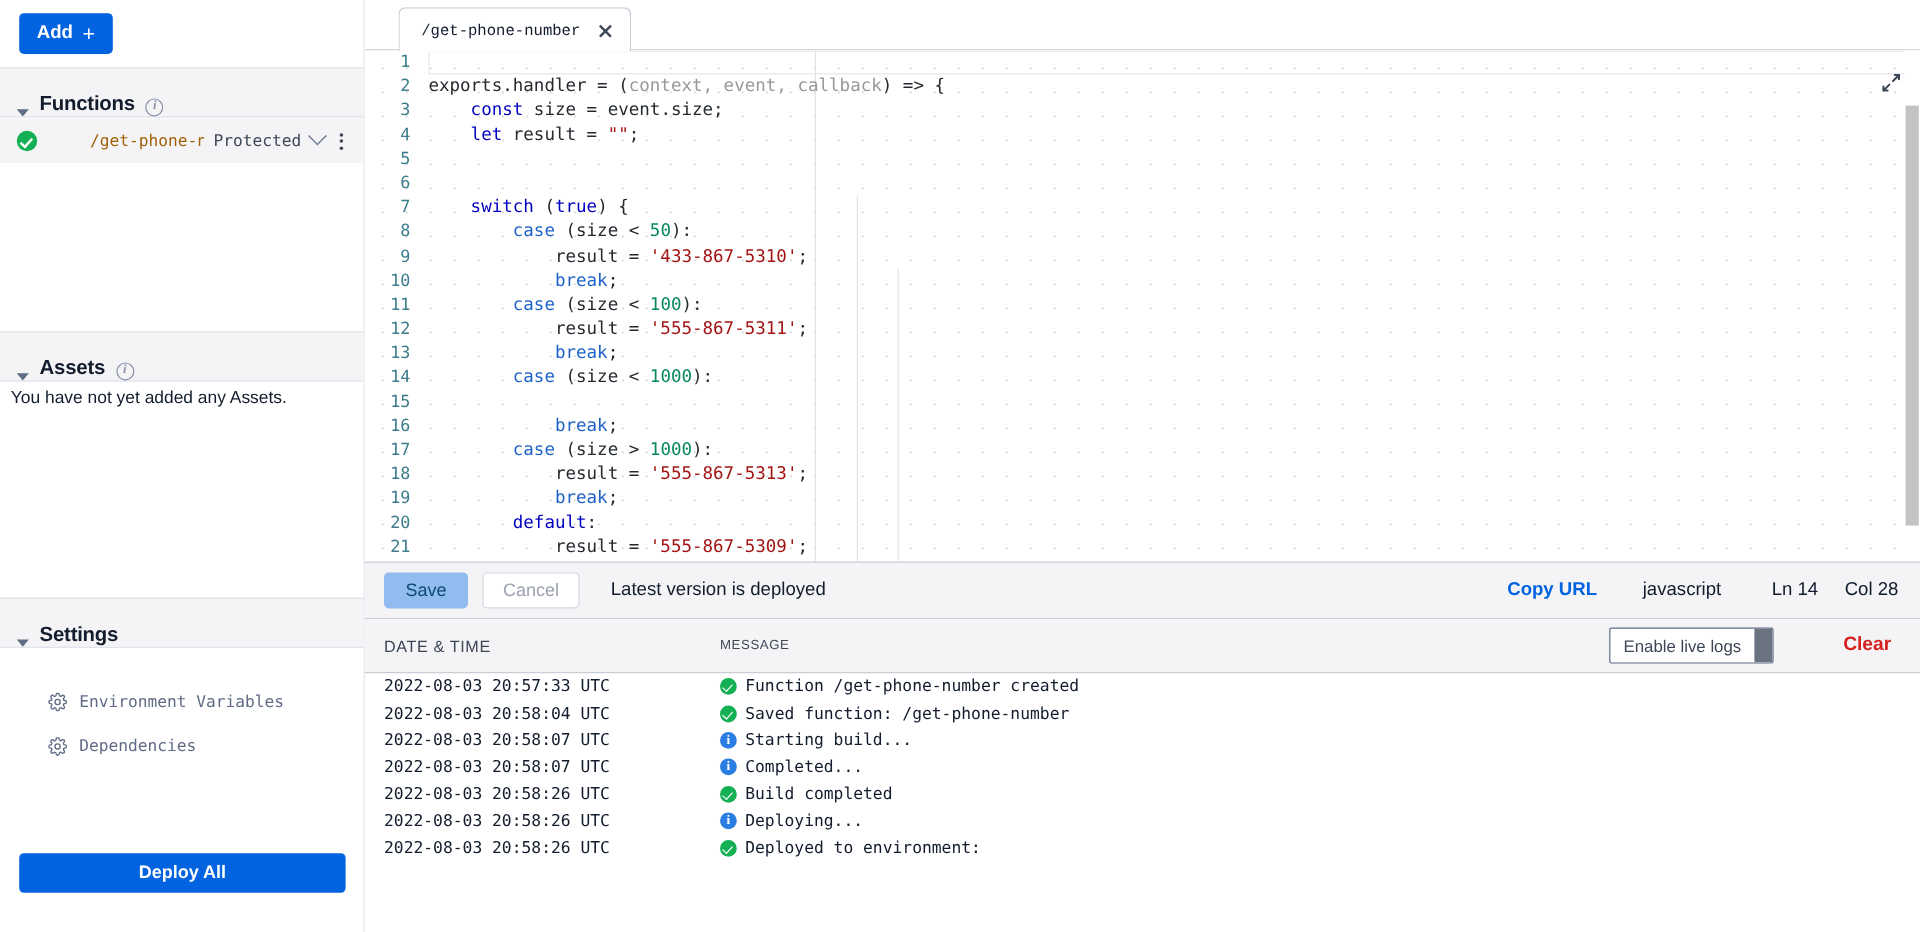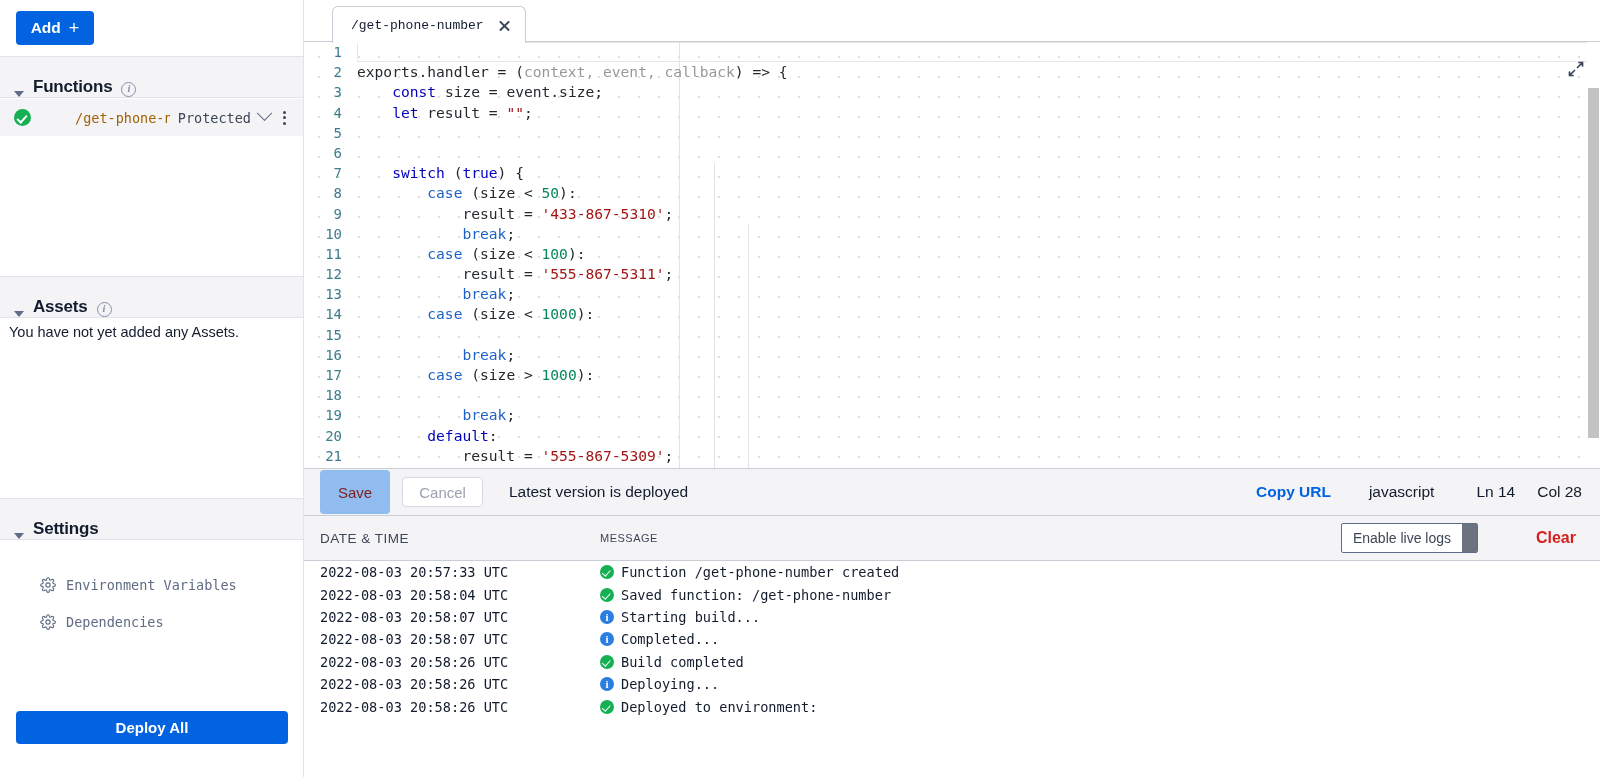--- a/index.html
+++ b/index.html
@@ -193,22 +193,22 @@
   }
 
   
   #savebar {
     position: absolute; left: 0; right: 0; bottom: 261px; height: 48px;
     background: #f4f4f6;
     border-top: 1px solid #c9cdd6; border-bottom: 1px solid #c9cdd6;
     display: flex; align-items: center; padding: 0 18px 0 16px; gap: 12px;
   }
   .btn-save {
-    height: 44px; padding: 0 18px; border: none; border-radius: 4px;
-    background: #90bcf0; color: #7f1d1d; font-size: 15px;
+    height: 30px; padding: 0 18px; border: none; border-radius: 4px;
+    background: #90bcf0; color: #0c4a6e; font-size: 15px;
     font-family: "Liberation Sans", sans-serif; cursor: default;
   }
   .btn-cancel {
     height: 30px; padding: 0 16px; border: 1px solid #d5d7e0; border-radius: 4px;
     background: #fff; color: #9ba1ae; font-size: 15px;
     font-family: "Liberation Sans", sans-serif; cursor: default;
   }
   .deploy-status { font-size: 15.5px; color: #121c2d; margin-left: 14px; }
   .sb-spacer { flex: 1; }
   .copy-url { font-size: 15.5px; color: #0263e0; font-weight: bold; cursor: pointer; }
@@ -354,21 +354,21 @@
           <div class="cl"><span class="ln">8</span><span class="ccode"><span class="pl">        </span><span class="kw2">case</span><span class="pl"> (size &lt; </span><span class="num">50</span><span class="pl">):</span></span></div>
           <div class="cl"><span class="ln">9</span><span class="ccode"><span class="pl">            result = </span><span class="str">'433-867-5310'</span><span class="pl">;</span></span></div>
           <div class="cl"><span class="ln">10</span><span class="ccode"><span class="pl">            </span><span class="kw2">break</span><span class="pl">;</span></span></div>
           <div class="cl"><span class="ln">11</span><span class="ccode"><span class="pl">        </span><span class="kw2">case</span><span class="pl"> (size &lt; </span><span class="num">100</span><span class="pl">):</span></span></div>
           <div class="cl"><span class="ln">12</span><span class="ccode"><span class="pl">            result = </span><span class="str">'555-867-5311'</span><span class="pl">;</span></span></div>
           <div class="cl"><span class="ln">13</span><span class="ccode"><span class="pl">            </span><span class="kw2">break</span><span class="pl">;</span></span></div>
           <div class="cl"><span class="ln">14</span><span class="ccode"><span class="pl">        </span><span class="kw2">case</span><span class="pl"> (size &lt; </span><span class="num">1000</span><span class="pl">):</span></span></div>
           <div class="cl"><span class="ln">15</span></div>
           <div class="cl"><span class="ln">16</span><span class="ccode"><span class="pl">            </span><span class="kw2">break</span><span class="pl">;</span></span></div>
           <div class="cl"><span class="ln">17</span><span class="ccode"><span class="pl">        </span><span class="kw2">case</span><span class="pl"> (size &gt; </span><span class="num">1000</span><span class="pl">):</span></span></div>
-          <div class="cl"><span class="ln">18</span></div>
+          <div class="cl"><span class="ln">18</span><span class="ccode"><span class="pl">            result = </span><span class="str">'555-867-5313'</span><span class="pl">;</span></span></div>
           <div class="cl"><span class="ln">19</span><span class="ccode"><span class="pl">            </span><span class="kw2">break</span><span class="pl">;</span></span></div>
           <div class="cl"><span class="ln">20</span><span class="ccode"><span class="pl">        </span><span class="kw">default</span><span class="pl">:</span></span></div>
           <div class="cl"><span class="ln">21</span><span class="ccode"><span class="pl">            result = </span><span class="str">'555-867-5309'</span><span class="pl">;</span></span></div>
         </div>
       <div id="expand-icon">
         <svg width="20" height="20" viewBox="0 0 20 20" fill="none" stroke="#3d4657" stroke-width="1.7" stroke-linecap="round">
           <path d="M11.5 8.5 L16.5 3.5 M13 3.5 H16.5 V7"></path>
           <path d="M8.5 11.5 L3.5 16.5 M7 16.5 H3.5 V13"></path>
         </svg>
       </div>

